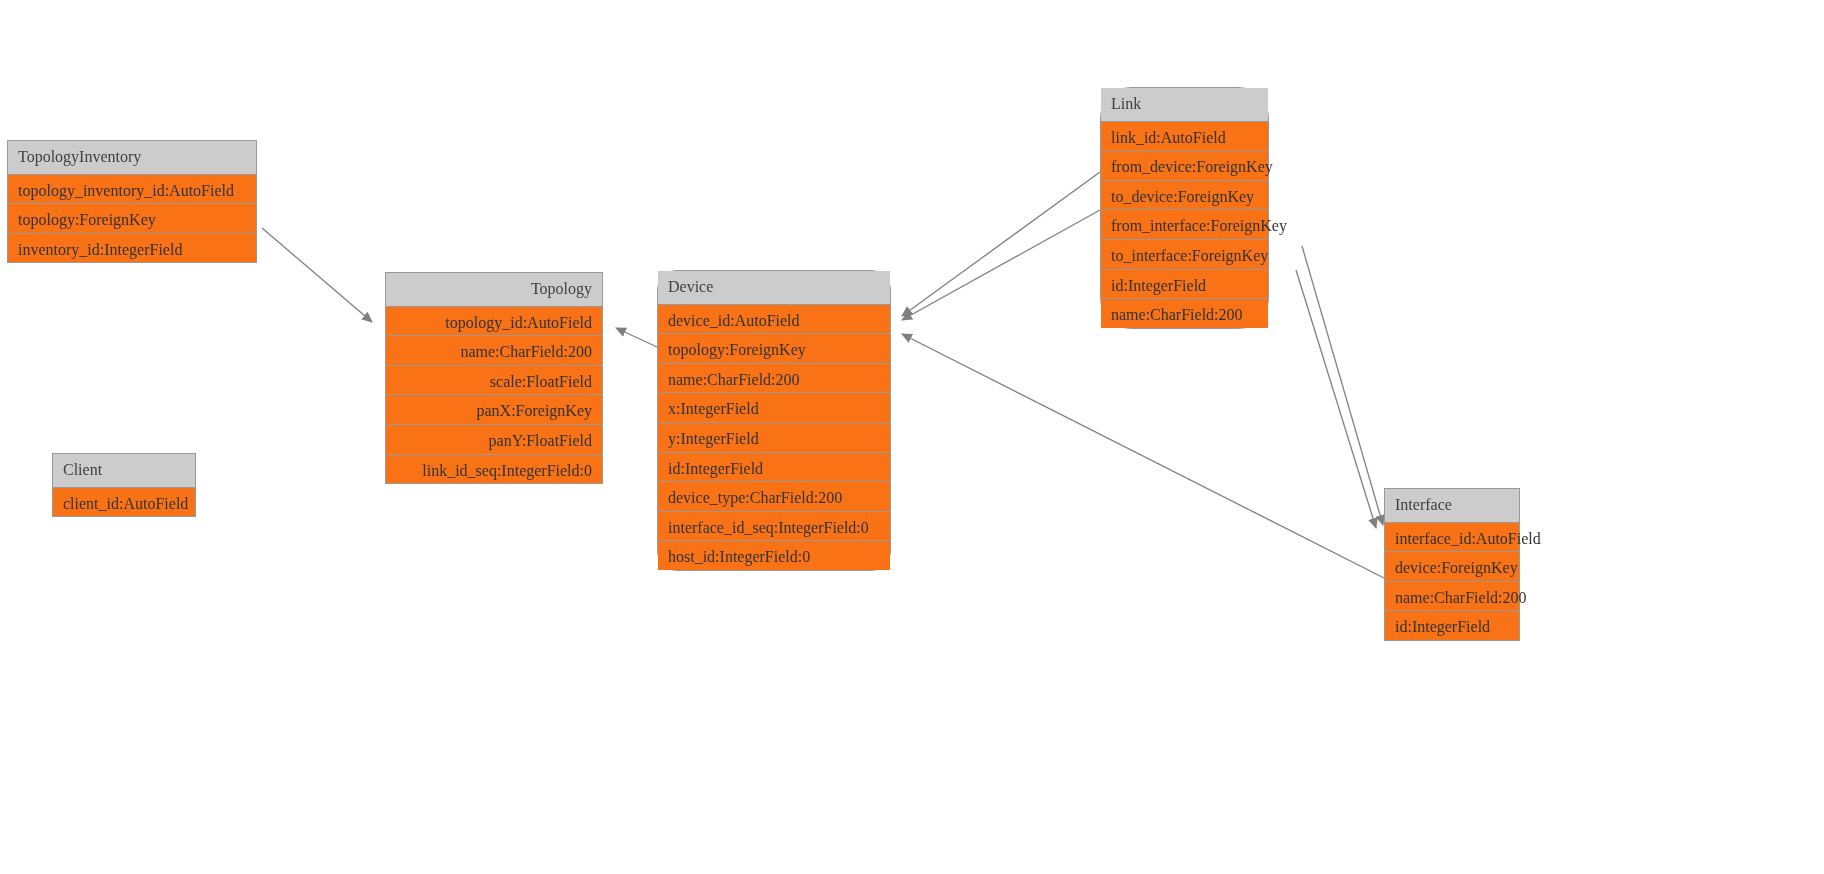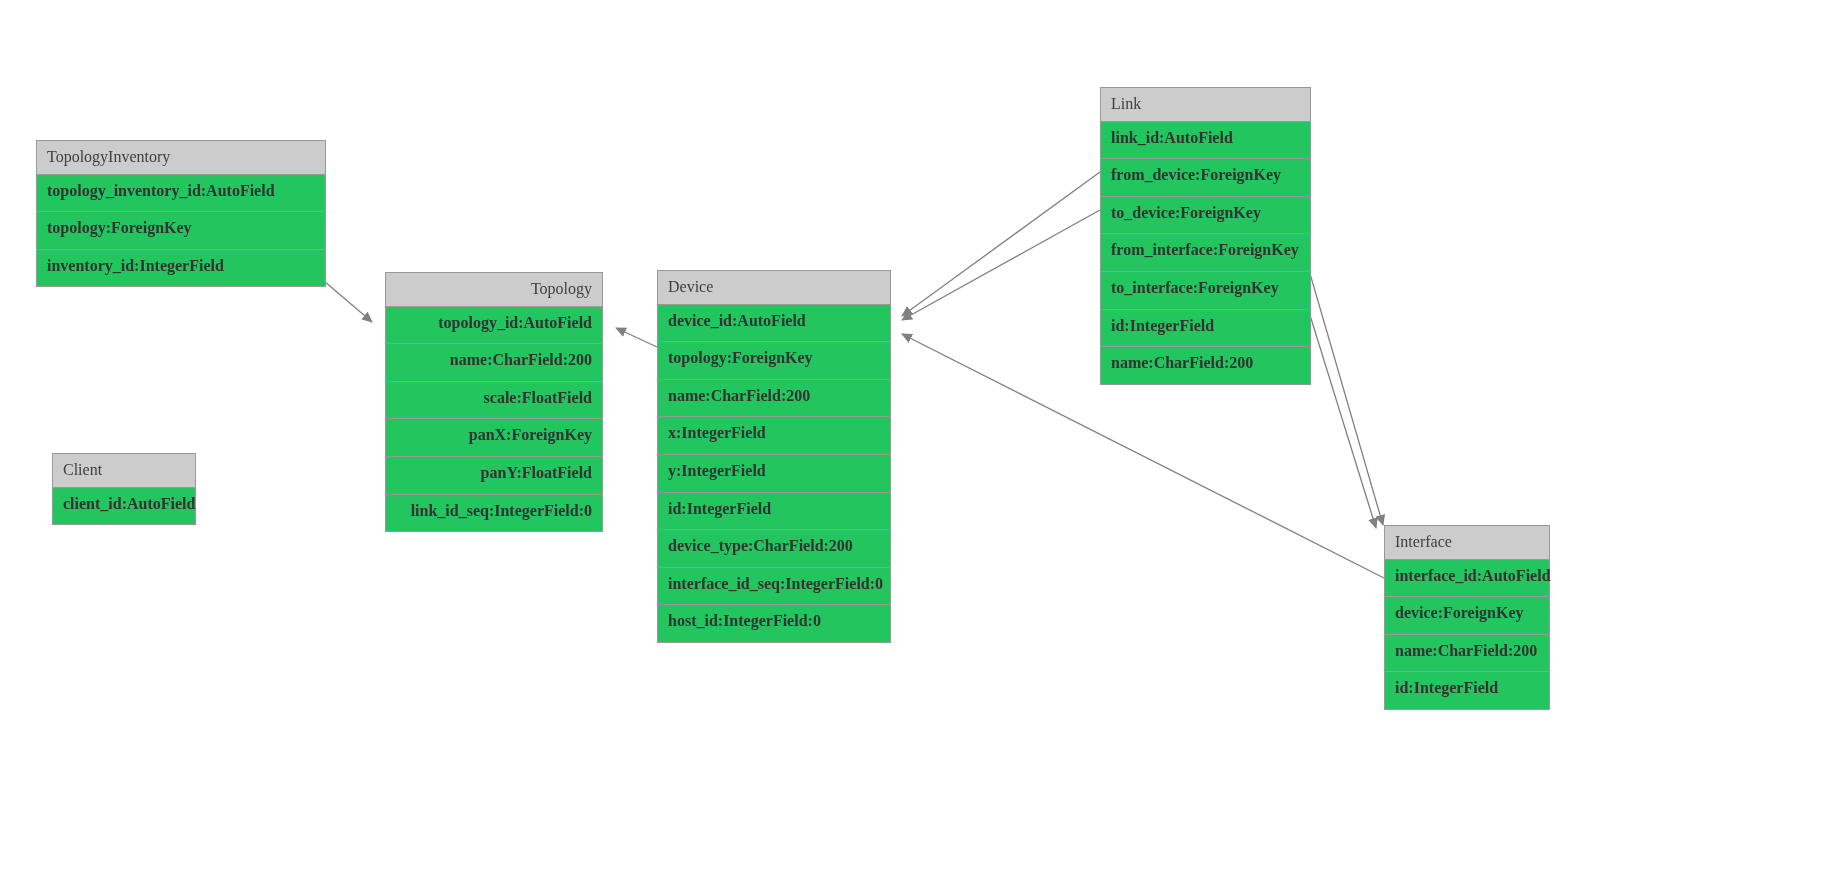--- a/index.html
+++ b/index.html
@@ -37,25 +37,24 @@
     font-size: 16px;
     padding: 7px 10px 8px 10px;
     line-height: 1.1;
     white-space: nowrap;
   }
   .entity-field {
     box-sizing: border-box;
     border-bottom: 1px solid #999999;
     color: #333333;
     font-size: 16px;
-    padding: 7px 10px 12px 10px;
+    padding: 7px 10px 4px 10px;
     line-height: 1.1;
     white-space: nowrap;
-    background: #22c55e;
-    font-weight: bold;
+    background: #f97316;
   }
   .entity-field.last {
     border-bottom: none;
   }
 </style>
 </head>
 <body>
 
 <div id="canvas">
 
@@ -74,21 +73,21 @@
 
     <line x1="1100" y1="210" x2="902" y2="320" stroke="#808080" stroke-width="1.3" marker-end="url(#arrow)"></line>
 
     <line x1="1302" y1="246" x2="1383" y2="525" stroke="#808080" stroke-width="1.3" marker-end="url(#arrow)"></line>
 
     <line x1="1296" y1="270" x2="1376" y2="528" stroke="#808080" stroke-width="1.3" marker-end="url(#arrow)"></line>
 
     <line x1="1384" y1="578" x2="902" y2="334" stroke="#808080" stroke-width="1.3" marker-end="url(#arrow)"></line>
   </svg>
 
-  <div class="entity" style="left:36px; top:140px; width:290px;">
+  <div class="entity" style="left:7px; top:140px; width:250px;">
     <div class="entity-header">TopologyInventory</div>
     <div class="entity-field">topology_inventory_id:AutoField</div>
     <div class="entity-field">topology:ForeignKey</div>
     <div class="entity-field last">inventory_id:IntegerField</div>
   </div>
 
   <div class="entity" style="left:52px; top:453px; width:144px;">
     <div class="entity-header">Client</div>
     <div class="entity-field last">client_id:AutoField</div>
   </div>
@@ -96,45 +95,45 @@
   <div class="entity" style="left:385px; top:272px; width:218px;text-align:right;">
     <div class="entity-header">Topology</div>
     <div class="entity-field">topology_id:AutoField</div>
     <div class="entity-field">name:CharField:200</div>
     <div class="entity-field">scale:FloatField</div>
     <div class="entity-field">panX:ForeignKey</div>
     <div class="entity-field">panY:FloatField</div>
     <div class="entity-field last">link_id_seq:IntegerField:0</div>
   </div>
 
-  <div class="entity" style="left:657px; top:270px; width:234px;">
+  <div class="entity" style="left:657px; top:270px; width:234px;border-radius:20px;">
     <div class="entity-header">Device</div>
     <div class="entity-field">device_id:AutoField</div>
     <div class="entity-field">topology:ForeignKey</div>
     <div class="entity-field">name:CharField:200</div>
     <div class="entity-field">x:IntegerField</div>
     <div class="entity-field">y:IntegerField</div>
     <div class="entity-field">id:IntegerField</div>
     <div class="entity-field">device_type:CharField:200</div>
     <div class="entity-field">interface_id_seq:IntegerField:0</div>
     <div class="entity-field last">host_id:IntegerField:0</div>
   </div>
 
-  <div class="entity" style="left:1100px; top:87px; width:211px;">
+  <div class="entity" style="left:1100px; top:87px; width:169px;border-radius:31px;">
     <div class="entity-header">Link</div>
     <div class="entity-field">link_id:AutoField</div>
     <div class="entity-field">from_device:ForeignKey</div>
     <div class="entity-field">to_device:ForeignKey</div>
     <div class="entity-field">from_interface:ForeignKey</div>
     <div class="entity-field">to_interface:ForeignKey</div>
     <div class="entity-field">id:IntegerField</div>
     <div class="entity-field last">name:CharField:200</div>
   </div>
 
-  <div class="entity" style="left:1384px; top:488px; width:166px;margin-top:37px;">
+  <div class="entity" style="left:1384px; top:488px; width:136px;">
     <div class="entity-header">Interface</div>
     <div class="entity-field">interface_id:AutoField</div>
     <div class="entity-field">device:ForeignKey</div>
     <div class="entity-field">name:CharField:200</div>
     <div class="entity-field last">id:IntegerField</div>
   </div>
 
 </div>
 
 </body></html>

